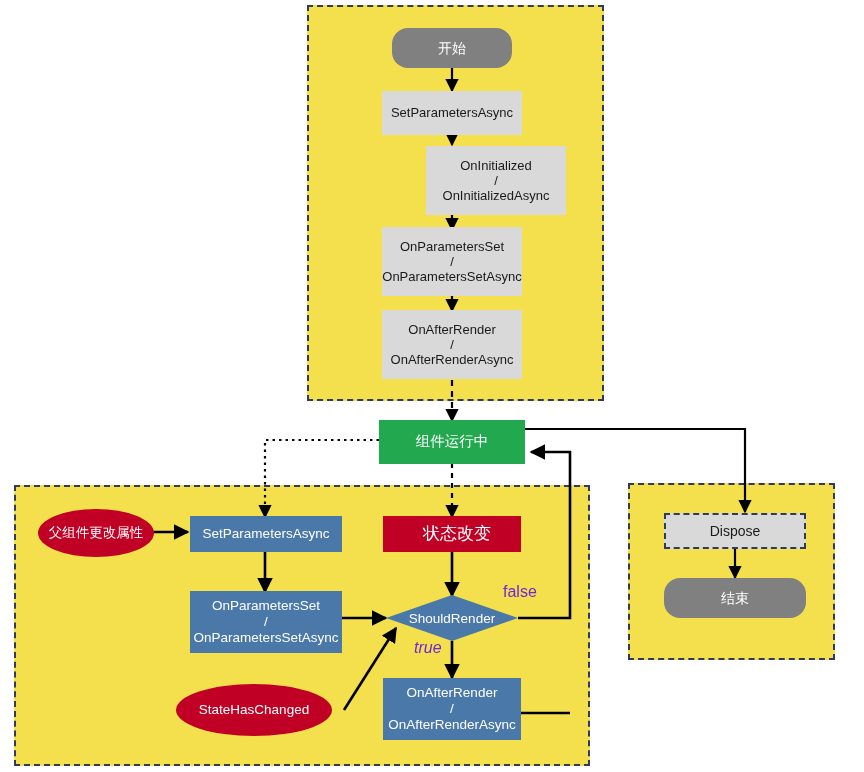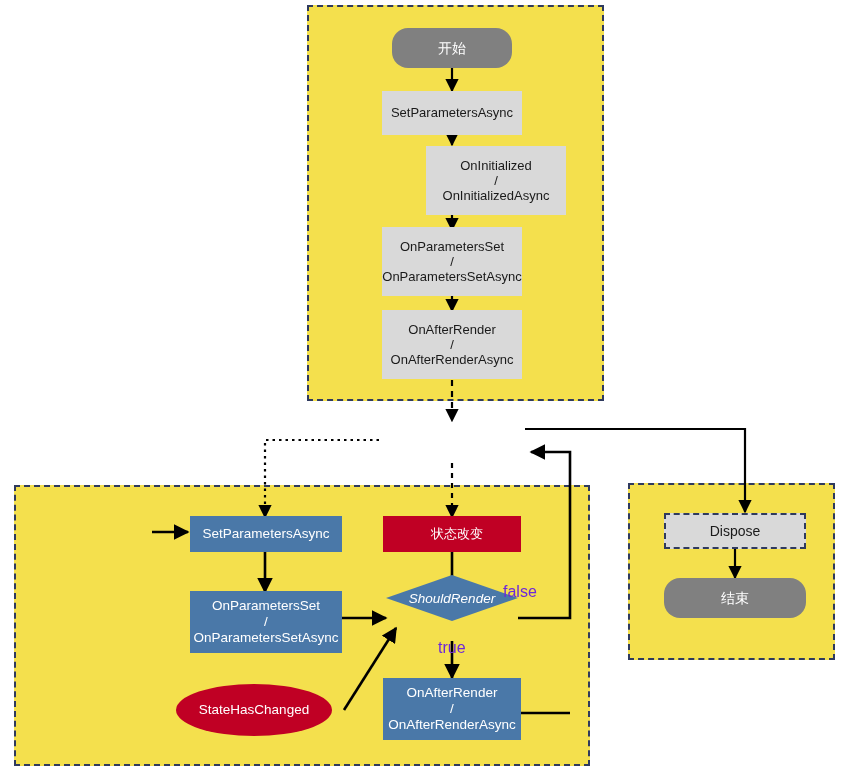--- a/index.html
+++ b/index.html
@@ -52,21 +52,21 @@
     font-size: 14px;
   }
   .node-blue {
     background: #4a78a8;
     color: #ffffff;
     font-size: 13.5px;
   }
   .node-red {
     background: #c00024;
     color: #ffffff;
-    font-size: 13px;
+    font-size: 17px;
     padding-left: 10px;
   }
   .node-green {
     background: #22a84e;
     color: #ffffff;
     font-size: 14.5px;
   }
   .node-ellipse {
     background: #c00024;
     color: #ffffff;
@@ -160,44 +160,46 @@
 OnInitializedAsync</div>
 
   <div class="node node-grey" style="left:382px; top:227px; width:140px; height:69px;">OnParametersSet
 /
 OnParametersSetAsync</div>
 
   <div class="node node-grey" style="left:382px; top:310px; width:140px; height:69px;">OnAfterRender
 /
 OnAfterRenderAsync</div>
 
-
+  <div class="node node-green" style="left:379px; top:420px; width:146px; height:44px;">组件运行中</div>
+
+  <div class="node node-ellipse" style="left:38px; top:509px; width:116px; height:48px;">父组件更改属性</div>
 
   <div class="node node-blue" style="left:190px; top:516px; width:152px; height:36px;">SetParametersAsync</div>
 
   <div class="node node-red" style="left:383px; top:516px; width:138px; height:36px;">状态改变</div>
 
   <div class="node node-blue" style="left:190px; top:591px; width:152px; height:62px;">OnParametersSet
 /
 OnParametersSetAsync</div>
 
-  <div class="node-diamond" style="left:386px; top:575px; width:132px; height:46px;font-style:italic;">
+  <div class="node-diamond" style="left:386px; top:595px; width:132px; height:46px;">
     <svg class="dia-shape" viewBox="0 0 132 46" preserveAspectRatio="none">
       <polygon points="66,0 132,23 66,46 0,23" fill="#4a78a8"></polygon>
     </svg>
     <span class="dia-label">ShouldRender</span>
   </div>
 
   <div class="node node-ellipse" style="left:176px; top:684px; width:156px; height:52px;">StateHasChanged</div>
 
   <div class="node node-blue" style="left:383px; top:678px; width:138px; height:62px;">OnAfterRender
 /
 OnAfterRenderAsync</div>
 
   <div class="edge-label" style="left:503px; top:583px;">false</div>
 
-  <div class="edge-label" style="left:438px; top:639px;">true</div>
+  <div class="edge-label" style="left:414px; top:639px;font-style:italic;">true</div>
 
   <div class="node node-terminal" style="left:664px; top:578px; width:142px; height:40px;">结束</div>
 
   <div class="node node-grey-dashed" style="left:664px; top:513px; width:142px; height:36px;">Dispose</div>
 
 </div>
 
 </body></html>

